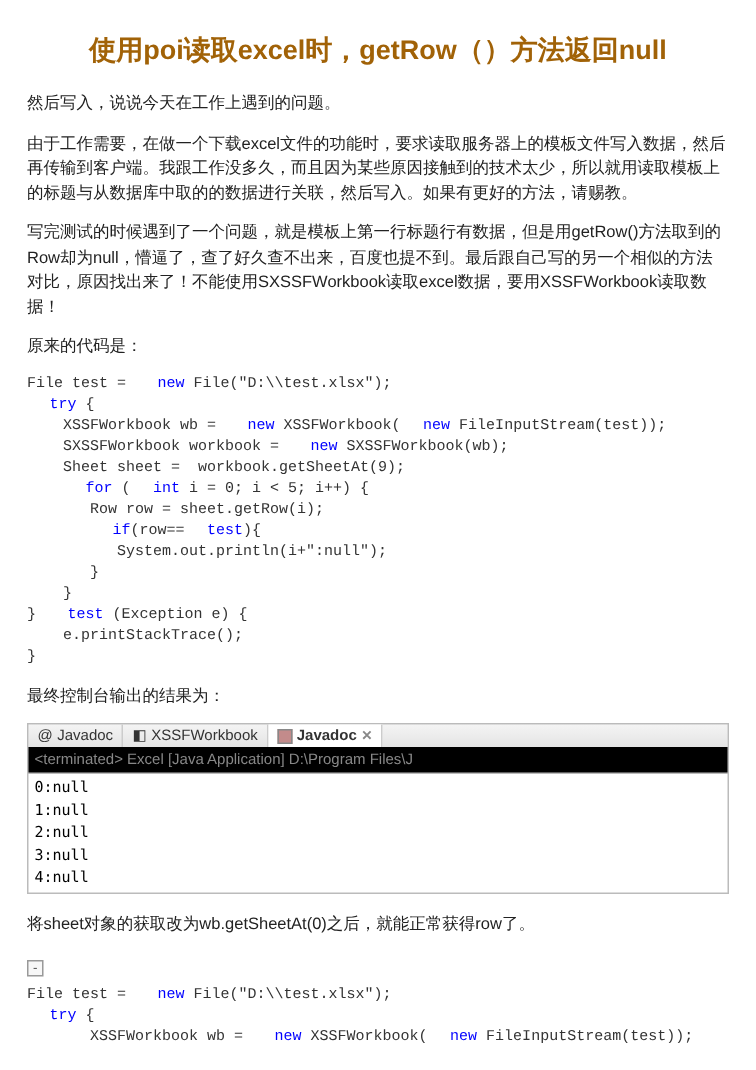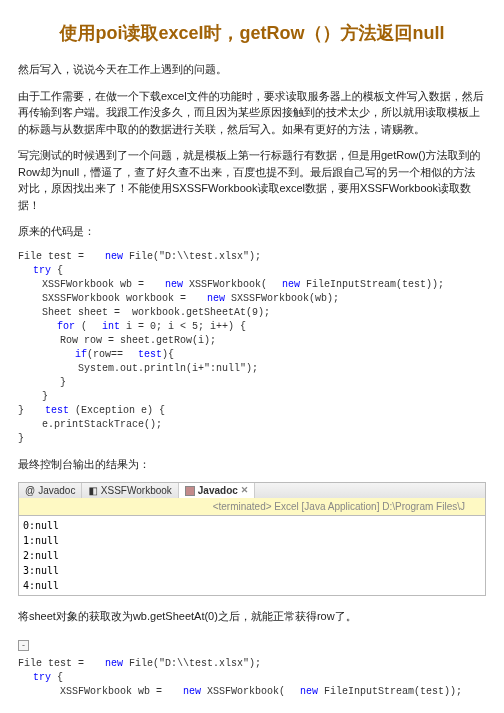--- a/index.html
+++ b/index.html
@@ -53,25 +53,24 @@
   background: #fff;
   font-weight: bold;
 }
 .ide-tab-x {
   font-size: 9px;
   color: #888;
 }
 .ide-termline {
   border: 1px solid #bbb;
   border-top: none;
-  background: #fef9c3;
+  background: #000000;
   font-size: 10px;
-  padding: 1px 20px;
+  padding: 1px 4px;
   color: #888;
-  text-align: right;
 }
 .ide-output {
   border: 1px solid #bbb;
   border-top: none;
   background: #fff;
   font-family: Consolas, monospace;
   font-size: 10px;
   padding: 2px 4px;
   white-space: pre;
   color: #000;

